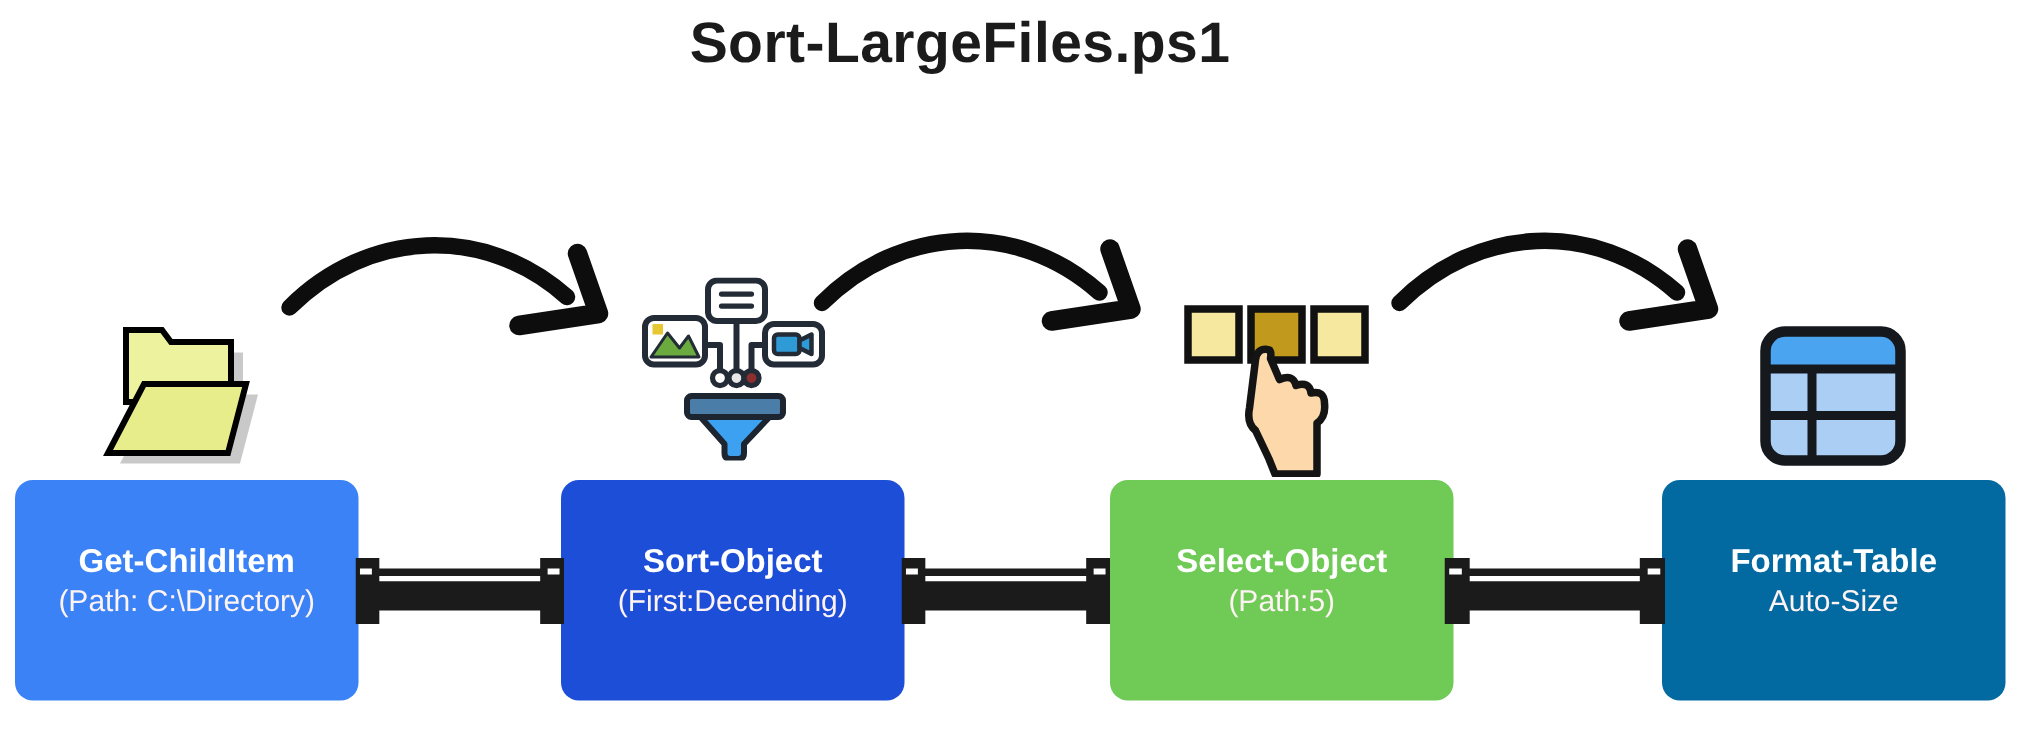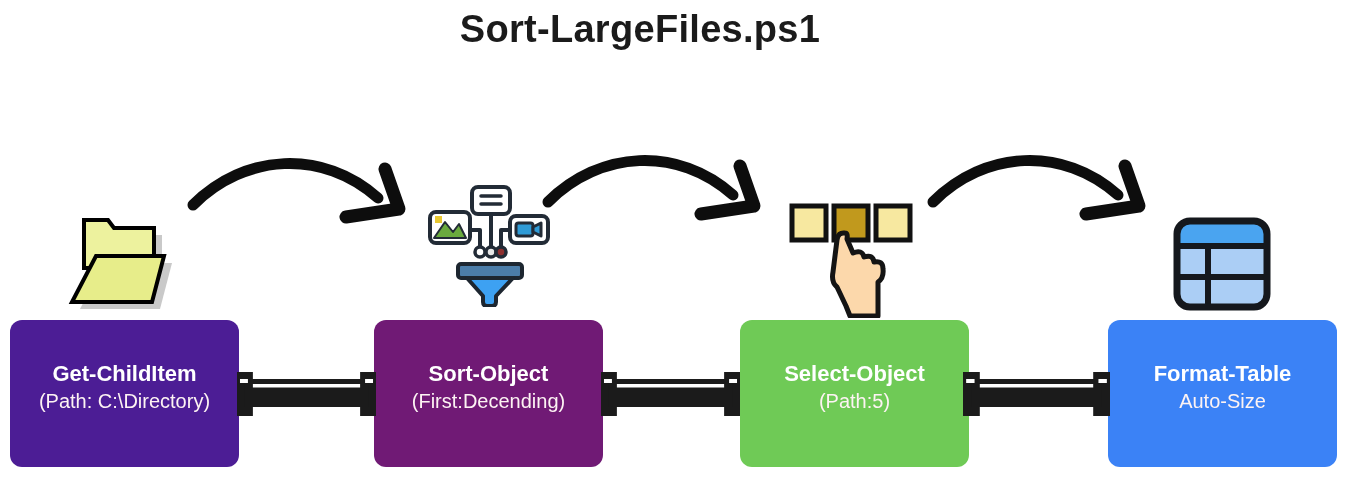--- a/index.html
+++ b/index.html
@@ -96,33 +96,33 @@
              Q96,76 95,67 Q95,58 86,60 Q85,52 76,55 Q74,47 65,51 L59,37 Q60,31 57,31 Z" fill="#fcd8ab" stroke="#141414" stroke-width="5" stroke-linejoin="round" stroke-linecap="round"></path>
   </svg>
 
   <svg class="icon i-table" viewBox="0 0 100 96">
     <rect x="5" y="5" width="90" height="86" rx="13" fill="#abcef5"></rect>
     <path d="M18,5 H82 Q95,5 95,18 V30 H5 V18 Q5,5 18,5 Z" fill="#4aa4f0"></path>
     <path d="M5,30 H95 M5,61 H95 M36,30 V91" stroke="#15181d" stroke-width="6"></path>
     <rect x="5" y="5" width="90" height="86" rx="13" fill="none" stroke="#15181d" stroke-width="7"></rect>
   </svg>
 
-  <div class="node n1" style="background-color: #4c1d95;">
+  <div class="node n1" style="background-color: #3b82f6;">
     <div class="cmd">Get-ChildItem</div>
     <div class="param">(Path: C:\Directory)</div>
   </div>
-  <div class="node n2" style="background-color: #701a75;">
+  <div class="node n2" style="background-color: #1d4ed8;">
     <div class="cmd">Sort-Object</div>
     <div class="param">(First:Decending)</div>
   </div>
   <div class="node n3" style="background-color: rgb(111, 202, 86);">
     <div class="cmd">Select-Object</div>
     <div class="param">(Path:5)</div>
   </div>
-  <div class="node n4" style="background-color: #3b82f6;">
+  <div class="node n4" style="background-color: #0369a1;">
     <div class="cmd">Format-Table</div>
     <div class="param">Auto-Size</div>
   </div>
 
   <svg class="connector c1" viewBox="0 0 140 48" preserveAspectRatio="none">
     <rect x="0" y="2" width="16" height="44" fill="#1b1b1b"></rect>
     <rect x="124" y="2" width="16" height="44" fill="#1b1b1b"></rect>
     <rect x="8" y="9" width="124" height="28" fill="#1b1b1b"></rect>
     <rect x="3" y="9" width="8" height="4" fill="#fff"></rect>
     <rect x="129" y="9" width="8" height="4" fill="#fff"></rect>

